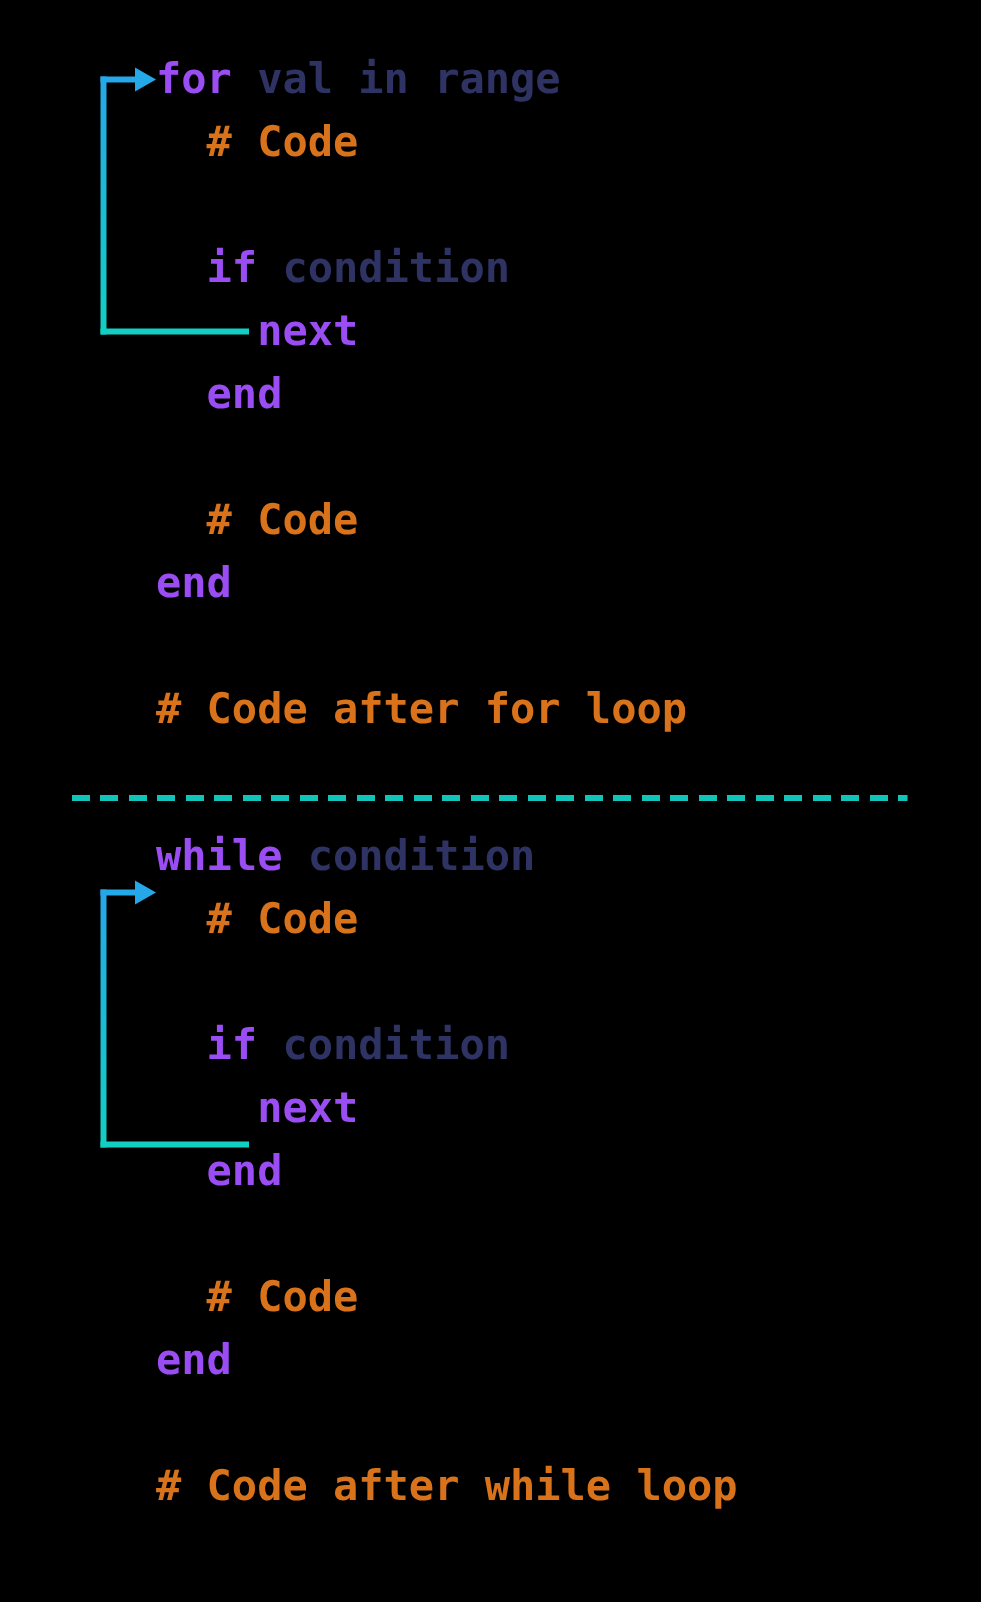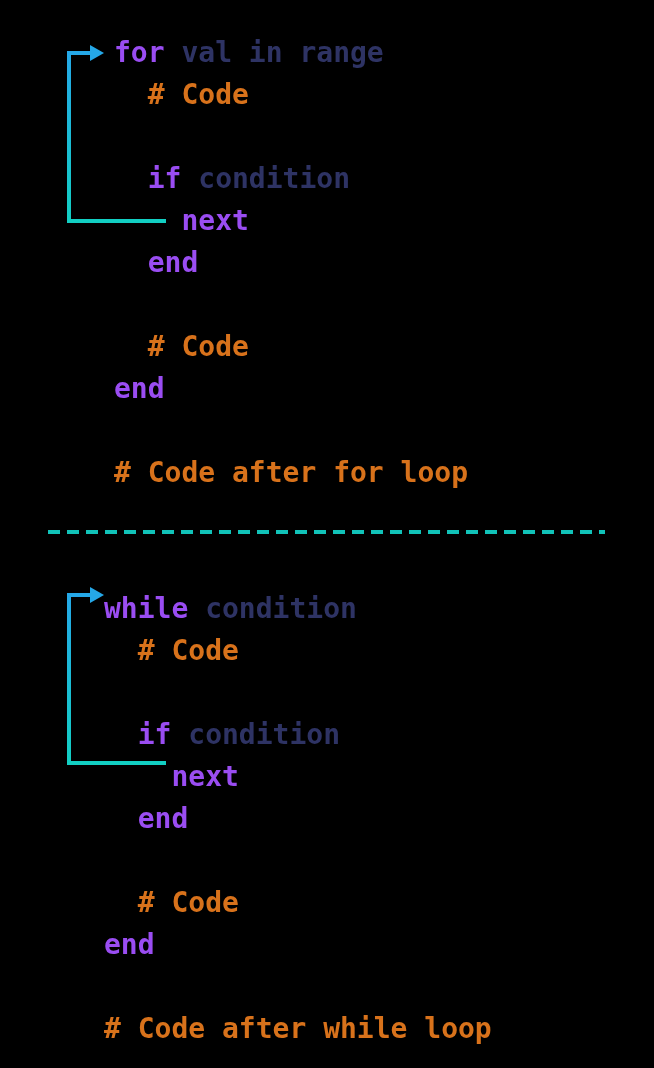--- a/index.html
+++ b/index.html
@@ -16,22 +16,22 @@
     font-family: "DejaVu Sans Mono", monospace;
   }
   .code-block {
     position: absolute;
     left: 104px;
     font-size: 28px;
     line-height: 42px;
     font-weight: bold;
     white-space: pre;
   }
-  #for-block   { top: 32px; margin-left: 10px; }
-  #while-block { top: 588px; }
+  #for-block   { top: 32px; }
+  #while-block { top: 550px; }
   .code-line { height: 42px; }
   .tok-keyword { color: var(--keyword); }
   .tok-plain   { color: var(--plain); }
   .tok-comment { color: var(--comment); }
 
   
   .arrow-seg { position: absolute; }
   .arrow-vert {
     width: 4px; height: 172px; left: 67px;
     background: linear-gradient(to bottom, var(--arrow-blue), var(--arrow-teal));

